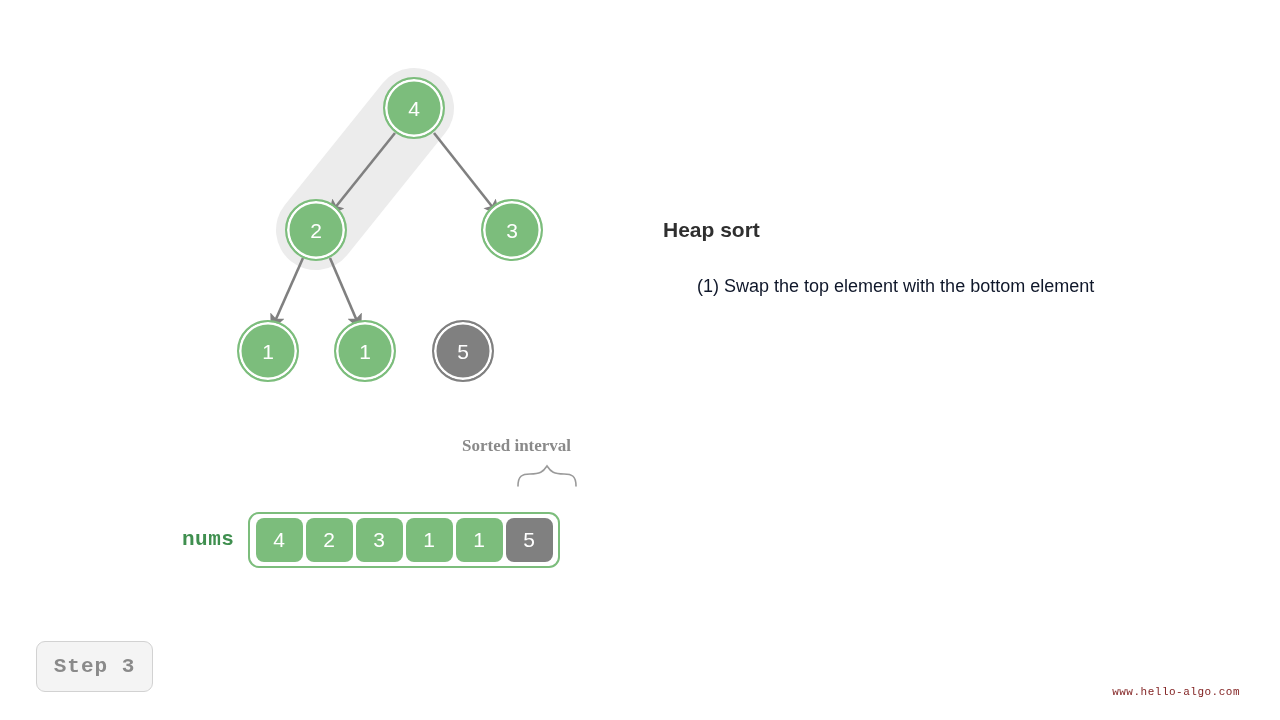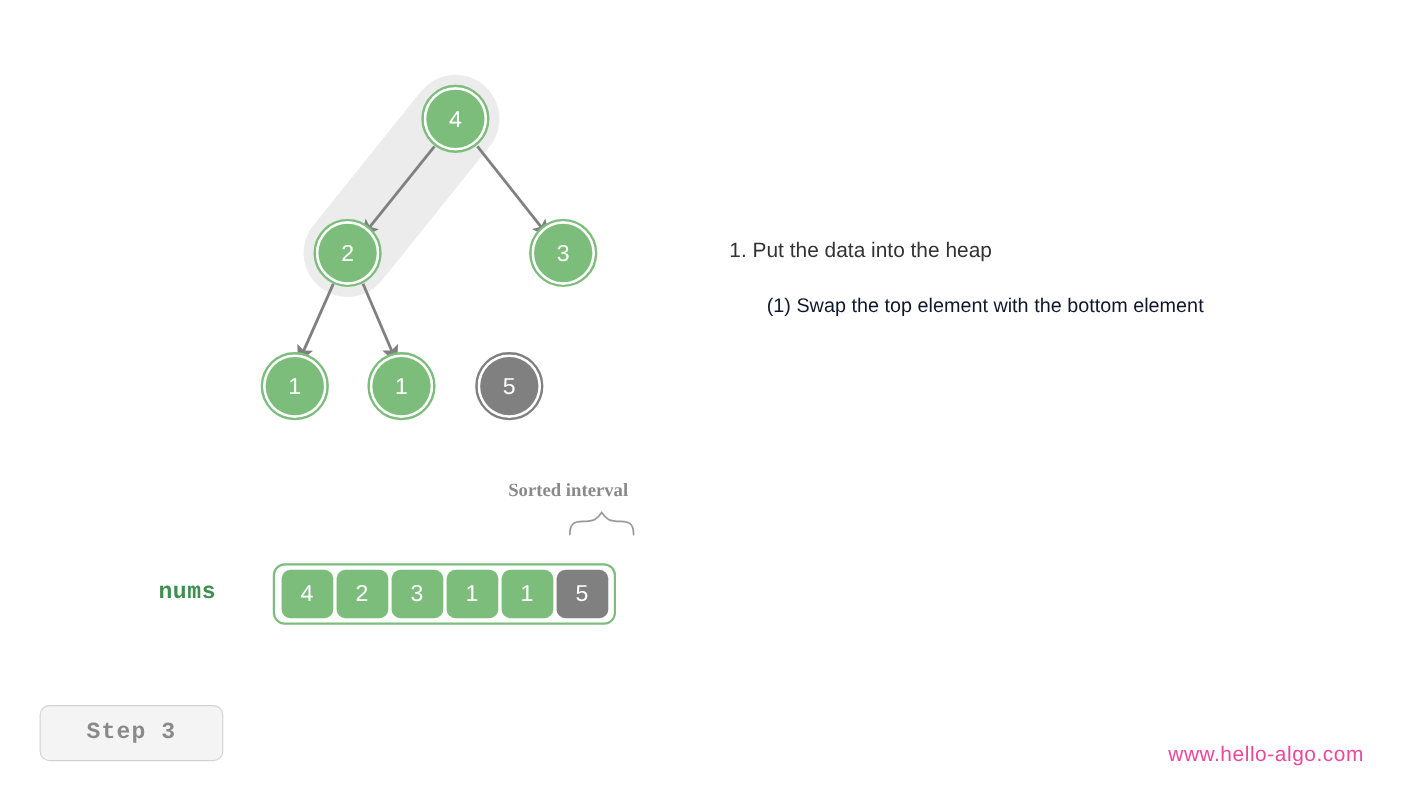--- a/index.html
+++ b/index.html
@@ -71,20 +71,21 @@
   }
   #brace-svg {
     position: absolute;
   }
   #nums-label {
     font-family: "Liberation Mono", monospace;
     font-weight: bold;
     font-size: 21px;
     color: #3f8f4f;
     letter-spacing: 0.5px;
+    margin-left: 38px;
   }
   #array-box {
     position: absolute;
     box-sizing: border-box;
     border: 2px solid #7cbd7c;
     border-radius: 11px;
     display: flex;
     align-items: center;
     padding: 4px;
     background: #ffffff;
@@ -139,21 +140,21 @@
   }
   .substep.plain { padding-left: 12px; }
   .substep.highlight { background: #e4e4e4; }
   .substep-wrap { display: block; margin-left: 0; }
 
   
   #step-badge {
     position: absolute;
     left: 36px;
     top: 641px;
-    width: 167px;
+    width: 117px;
     height: 51px;
     box-sizing: border-box;
     background: #f4f4f4;
     border: 1px solid #d2d2d2;
     border-radius: 9px;
     display: flex;
     align-items: center;
     justify-content: center;
     font-family: "Liberation Mono", monospace;
     font-weight: bold;
@@ -161,23 +162,23 @@
     color: #8a8a8a;
     letter-spacing: 1px;
     user-select: none;
   }
 
   
   #watermark {
     position: absolute;
     right: 40px;
     bottom: 22px;
-    font-family: Liberation Sans, sans-serif;
-    font-size: 19px;
-    color: #ec4899;
+    font-family: Liberation Mono, monospace;
+    font-size: 11px;
+    color: #7f1d1d;
     letter-spacing: 0.5px;
     user-select: none;
   }
 </style>
 </head>
 <body>
 
 <div id="stage">
 
   <div id="tree-area">
@@ -247,22 +248,22 @@
     </div>
     <div class="cell green">
       <span>1</span>
     </div>
     <div class="cell gray">
       <span>5</span>
     </div>
   </div>
 
   <div id="panel">
-
-    <div class="step">1. Put the data into the heap</div>
+    <div id="panel-title">Heap sort</div>
+
 
     <div class="substep-wrap">
       <span class="substep plain">(1) Swap the top element with the bottom element</span>
     </div>
   </div>
 
   <div id="step-badge">Step 3</div>
 
   <div id="watermark">www.hello-algo.com</div>
 

